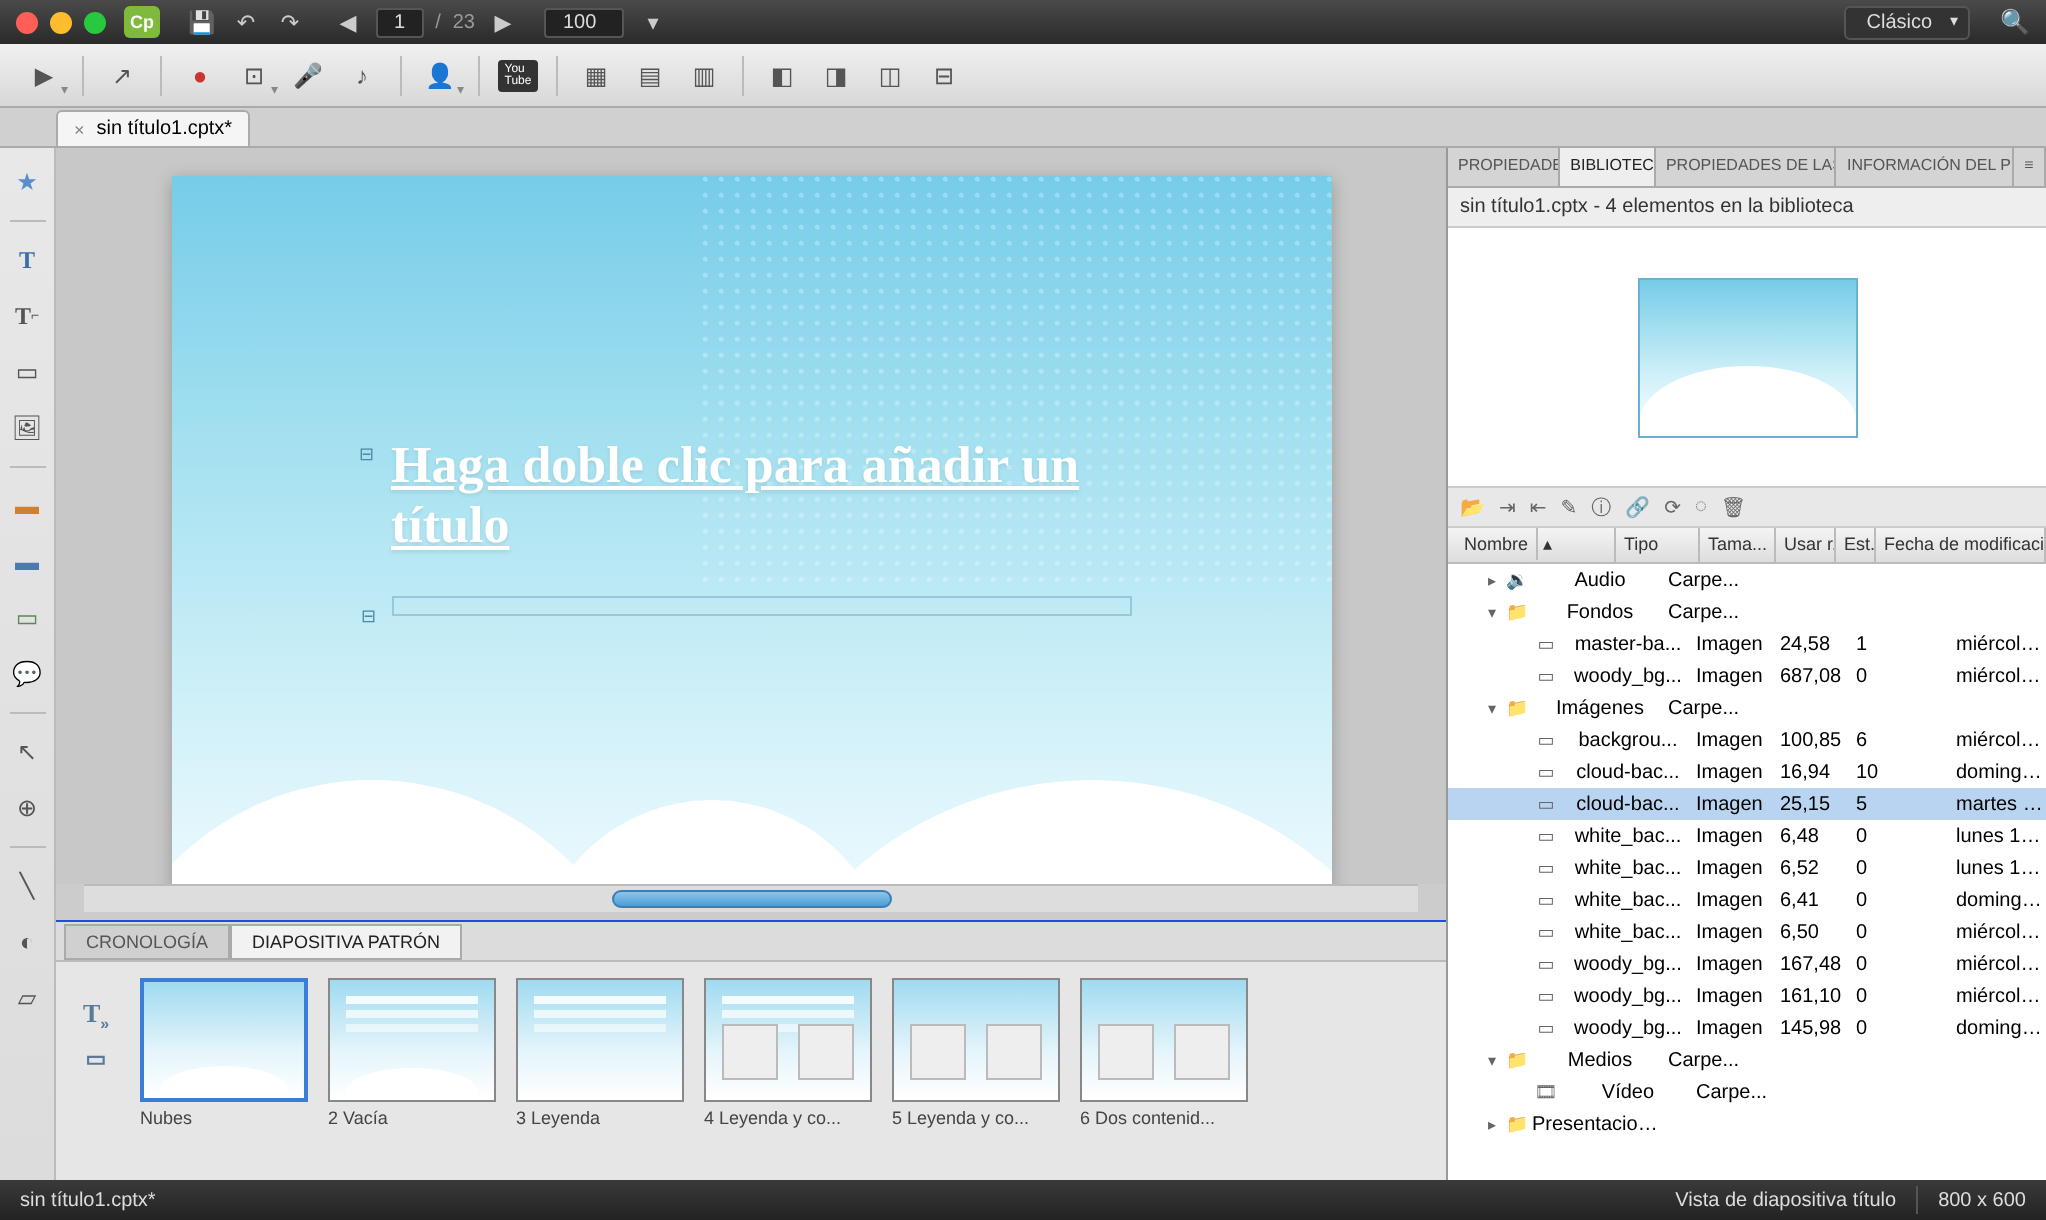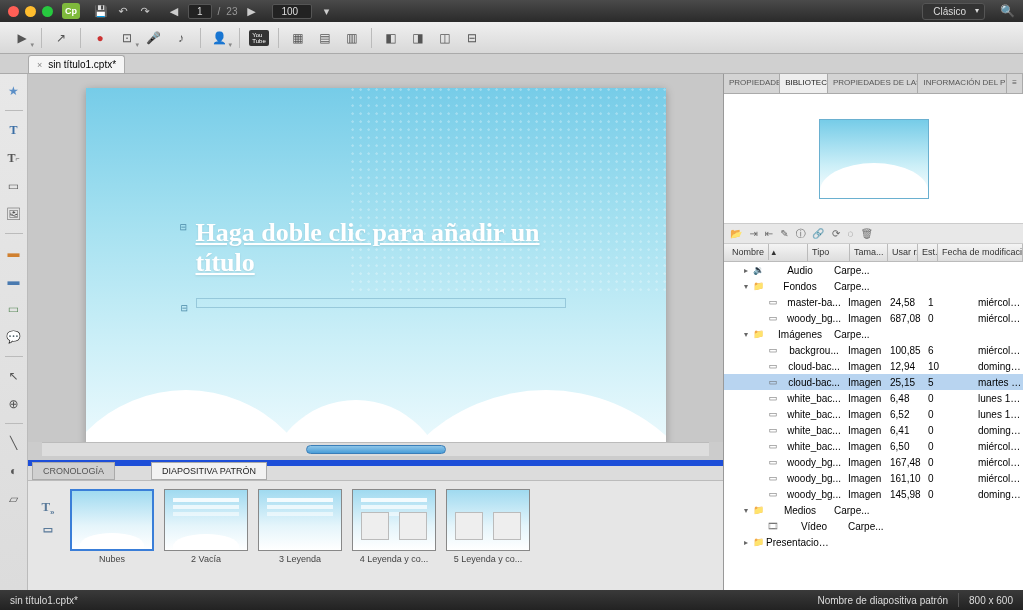--- a/index.html
+++ b/index.html
@@ -46,28 +46,28 @@
 .cloud.c2 { width:360px; height:180px; bottom:-110px; right:-60px; border-radius:180px 180px 0 0; }
 .cloud.c3 { width:180px; height:90px; bottom:-30px; left:180px; border-radius:90px 90px 0 0; }
 .title-box { position:absolute; left:110px; top:130px; width:370px; text-align:left; }
 .title-box .t { font-family:'Comic Sans MS',cursive; font-size:26px; color:#fff; font-weight:bold; line-height:1.15; text-shadow:0 1px 2px rgba(0,0,0,.1);text-decoration:underline; }
 .subtitle-box { position:absolute; left:110px; top:210px; width:370px; border:1px solid rgba(90,150,180,.4); padding:4px; }
 .subtitle-box .s { font-family:'Comic Sans MS',cursive; font-size:18px; color:#4a8aa8; font-weight:bold; line-height:1.2; }
 .marker { position:absolute; left:-16px; font-size:9px; color:#4a8aa8; }
 .hscroll { height:14px; background:#ddd; border-top:1px solid #bbb; display:flex; align-items:center; justify-content:center; margin:0 14px 4px; }
 .hscroll-thumb { width:140px; height:9px; background:linear-gradient(#8ec5e8,#4a9ed8); border-radius:5px; border:1px solid #3a7eb8; }
 
-.bottom-tabs { height:20px; background:#dcdcdc; display:flex; align-items:flex-end; border-top:6px solid #1d4ed8; padding-left:4px;gap:36px; }
+.bottom-tabs { height:20px; background:#dcdcdc; display:flex; align-items:flex-end; border-top:1px solid #1d4ed8; padding-left:4px; }
 .btab { font-size:9px; padding:3px 10px; background:#d0d0d0; border:1px solid #aaa; color:#555; cursor:pointer; }
 .btab.active { background:#f2f2f2; color:#222; }
 
 .filmstrip { height:110px; background:#e6e6e6; border-top:1px solid #bbb; display:flex; padding:8px; gap:10px; overflow:hidden; }
 .fs-tool { width:24px; display:flex; flex-direction:column; gap:6px; align-items:center; padding-top:10px; }
 .fs-tool span { font-size:13px; color:#5a7a9a; font-family:Georgia,serif; font-weight:bold; }
-.fs-item { display:flex; flex-direction:column; align-items:center; gap:3px; }
+.fs-item { display:flex; flex-direction:column; align-items:flex-start; gap:3px; }
 .fs-thumb { width:84px; height:62px; background:linear-gradient(#a0daf0,#e5f5fb 60%,#fff); border:1px solid #888; position:relative; cursor:pointer; overflow:hidden; }
 .fs-thumb.sel { border:2px solid #3a7ed8; }
 .fs-thumb.dark { background:#5aa8c8; }
 .fs-thumb .mini-cloud { position:absolute; bottom:-8px; left:10%; width:80%; height:24px; background:#fff; border-radius:50% 50% 0 0; }
 .fs-thumb .mini-text { position:absolute; top:8px; left:8px; right:8px; height:4px; background:rgba(255,255,255,.85); box-shadow:0 7px 0 rgba(255,255,255,.7), 0 14px 0 rgba(255,255,255,.55); }
 .fs-thumb .mini-box { position:absolute; border:1px solid #bbb; background:#eee; }
 .fs-label { font-size:9px; color:#444; max-width:86px; white-space:nowrap; overflow:hidden; text-overflow:ellipsis; text-align:center; }
 
 .right-panel { width:300px; background:#e2e2e2; border-left:1px solid #999; display:flex; flex-direction:column; }
 .rp-tabs { height:20px; display:flex; background:#c8c8c8; border-bottom:1px solid #aaa; font-size:8px; }
@@ -246,32 +246,40 @@
               </div>
               <div class="fs-label">4 Leyenda y co...</div>
             </div>
             <div class="fs-item">
               <div class="fs-thumb">
                 <div class="mini-box" style="left: 8px; top: 22px; width: 28px; height: 28px;"></div>
                 <div class="mini-box" style="right: 8px; top: 22px; width: 28px; height: 28px;"></div>
               </div>
               <div class="fs-label">5 Leyenda y co...</div>
             </div>
+            <div class="fs-item">
+              <div class="fs-thumb">
+                <div class="mini-box" style="left: 8px; top: 22px; width: 28px; height: 28px;"></div>
+                <div class="mini-box" style="right: 8px; top: 22px; width: 28px; height: 28px;"></div>
+              </div>
+              <div class="fs-label">6 Dos contenid...</div>
+            </div>
           </div>
       </div>
     </div>
 
     <div class="right-panel">
       <div class="rp-tabs">
         <div class="rp-tab">PROPIEDADES</div>
         <div class="rp-tab active">BIBLIOTECA</div>
         <div class="rp-tab">PROPIEDADES DE LAS PR</div>
         <div class="rp-tab">INFORMACIÓN DEL PROY</div>
         <div class="rp-tab" style="flex:0 0 16px;text-align:center">≡</div>
       </div>
+      <div class="rp-info">sin título1.cptx - 4 elementos en la biblioteca</div>
       <div class="rp-preview">
         <div class="rp-preview-slide"></div>
       </div>
       <div class="rp-toolbar">
         <span class="rp-tb-icon">📂</span>
         <span class="rp-tb-icon">⇥</span>
         <span class="rp-tb-icon">⇤</span>
         <span class="rp-tb-icon">✎</span>
         <span class="rp-tb-icon">ⓘ</span>
         <span class="rp-tb-icon">🔗</span>
@@ -346,21 +354,21 @@
             <span class="sz">100,85</span>
             <span class="us">6</span>
             <span class="st"></span>
             <span class="dt">miércoles 11 de abril de</span>
           </div>
           <div class="row indent2">
             <span class="tw"></span>
             <span class="ic">▭</span>
             <span class="nm">cloud-bac...</span>
             <span class="tp">Imagen</span>
-            <span class="sz">12,94</span>
+            <span class="sz">16,94</span>
             <span class="us">10</span>
             <span class="st"></span>
             <span class="dt">domingo 22 de abril de</span>
           </div>
           <div class="row sel indent2">
             <span class="tw"></span>
             <span class="ic">▭</span>
             <span class="nm">cloud-bac...</span>
             <span class="tp">Imagen</span>
             <span class="sz">25,15</span>
@@ -469,18 +477,18 @@
             <span class="dt"></span>
           </div>
         </div>
     </div>
 
   </div>
 
   <div class="statusbar">
     <span>sin título1.cptx*</span>
     <div class="spacer"></div>
-    <span>Nombre de diapositiva patrón</span>
+    <span>Vista de diapositiva título</span>
     <div class="sb-sep"></div>
     <span>800 x 600</span>
   </div>
 
 </div>
 
 </body></html>

